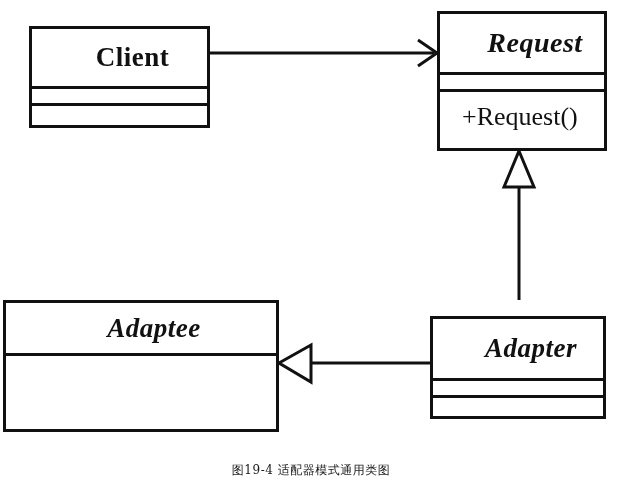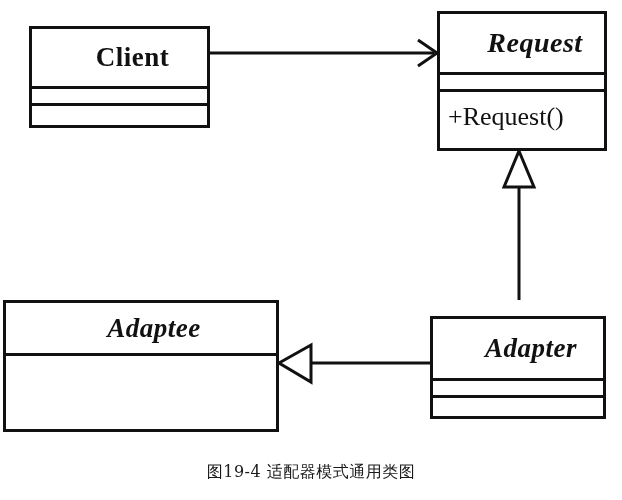--- a/index.html
+++ b/index.html
@@ -39,42 +39,42 @@
     color: #111111;
     white-space: nowrap;
   }
   .class-title.abstract {
     font-style: italic;
   }
   .member {
     display: flex;
     align-items: center;
     justify-content: flex-start;
-    padding-left: 8px;
+    padding-left: 22px;
     color: #111111;
     white-space: nowrap;
   }
   .empty-compartment {
     background: #ffffff;
   }
   svg.connectors {
     position: absolute;
     left: 0;
     top: 0;
     width: 622px;
     height: 500px;
     pointer-events: none;
   }
   .caption {
     position: absolute;
     left: 0;
     top: 462px;
     width: 622px;
     text-align: center;
-    font-size: 16px;
+    font-size: 12px;
     color: #1a1a1a;
     font-family: "DejaVu Serif", "Liberation Serif", serif;
     letter-spacing: 0.5px;
   }
 </style>
 </head>
 <body>
 
 <div id="canvas">
 

